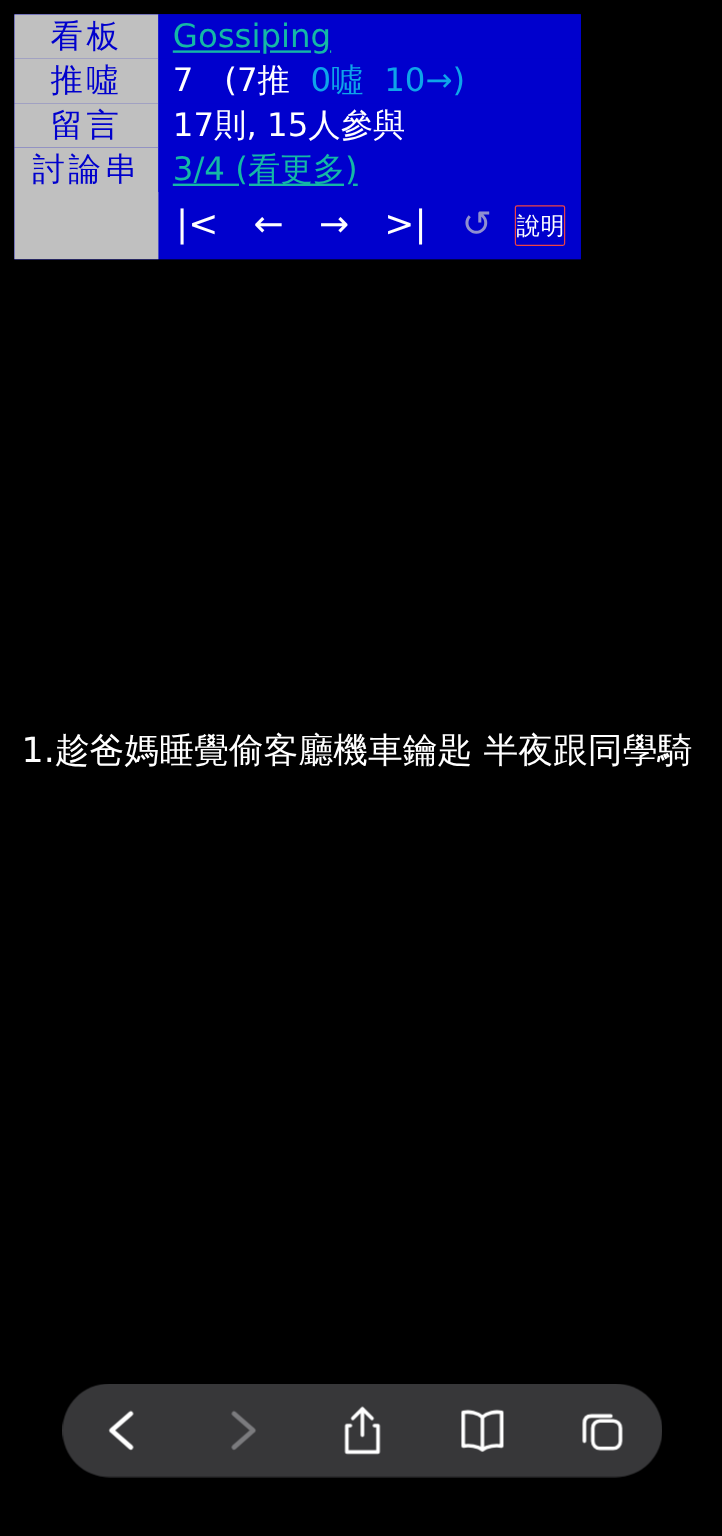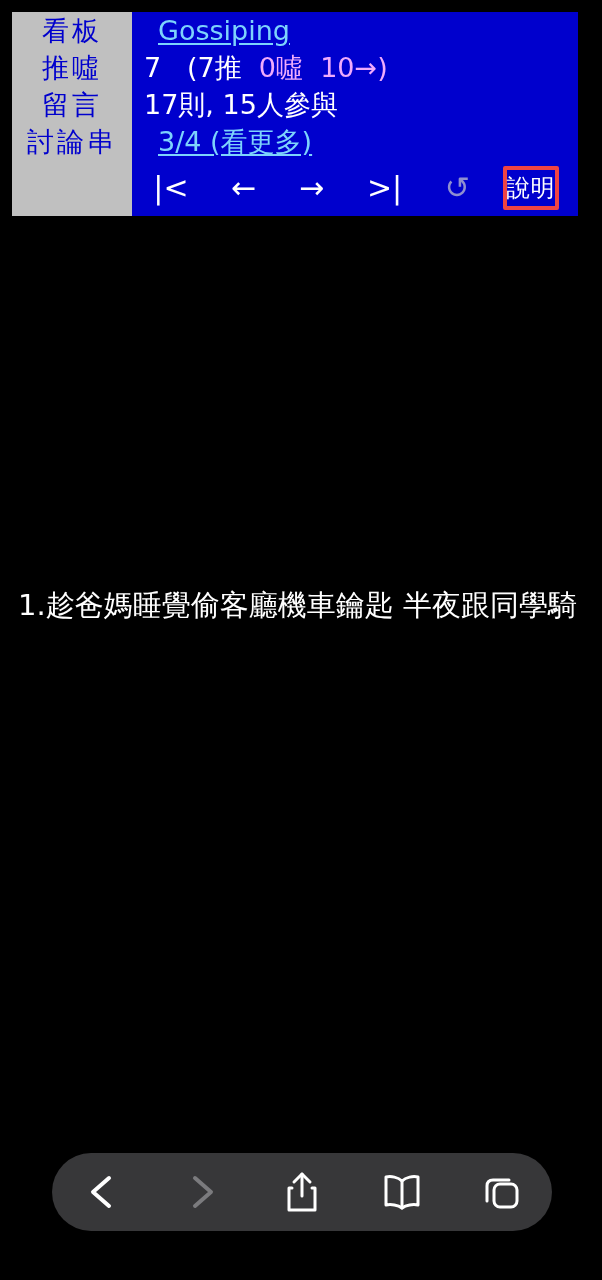--- a/index.html
+++ b/index.html
@@ -14,21 +14,21 @@
     font-family: "DejaVu Sans", "Liberation Sans", sans-serif;
     color: #fff;
     position: relative;
   }
 
   
   .header-wrap {
     position: absolute;
     left: 12px;
     top: 12px;
-    width: 566px;
+    width: 472px;
     background: #0000cd;
     display: flex;
     flex-direction: column;
   }
   .meta-grid {
     display: grid;
     grid-template-columns: 120px 1fr;
     background: #0000cd;
   }
   .meta-label {
@@ -43,31 +43,30 @@
   .meta-value {
     background: #0000cd;
     color: #fff;
     font-size: 27px;
     line-height: 37px;
     padding-left: 12px;
     white-space: nowrap;
     overflow: hidden;
   }
   .link {
-    color: #7dd3fc;
+    color: #14b8a6;
     text-decoration: underline;
     text-underline-offset: 3px;
-    margin-left: 14px;
   }
   .small-paren {
     font-size: 22px;
     color: #e8e8e8;
   }
   .push-red {
-    color: #f0abfc;
+    color: #0ea5e9;
   }
 
   
   .navbar-row {
     display: grid;
     grid-template-columns: 120px 1fr;
     background: #0000cd;
   }
   .nav-left-pad {
     background: #c0c0c0;
@@ -88,23 +87,23 @@
     padding: 2px 10px;
     user-select: none;
     display: flex;
     align-items: center;
     justify-content: center;
   }
   .nav-btn.dim {
     color: #8f8fd0;
   }
   .help-btn {
-    border: 4px solid #ef4444;
+    border: 1px solid #ef4444;
     color: #ffffff;
-    font-size: 24px;
+    font-size: 20px;
     padding: 6px 0;
     line-height: 1;
     border-radius: 2px;
     background: #0000cd;
   }
 
   
   .content {
     position: absolute;
     left: 0;
@@ -122,20 +121,21 @@
     overflow: hidden;
     max-height: 200px;
   }
   .para .ln {
     display: block;
     white-space: nowrap;
     overflow: hidden;
   }
   .para .ln.indent {
     padding-left: 12px;
+    margin-top: 20px;
   }
 
   
   .toolbar {
     position: absolute;
     left: 52px;
     top: 1153px;
     width: 500px;
     height: 78px;
     border-radius: 39px;

